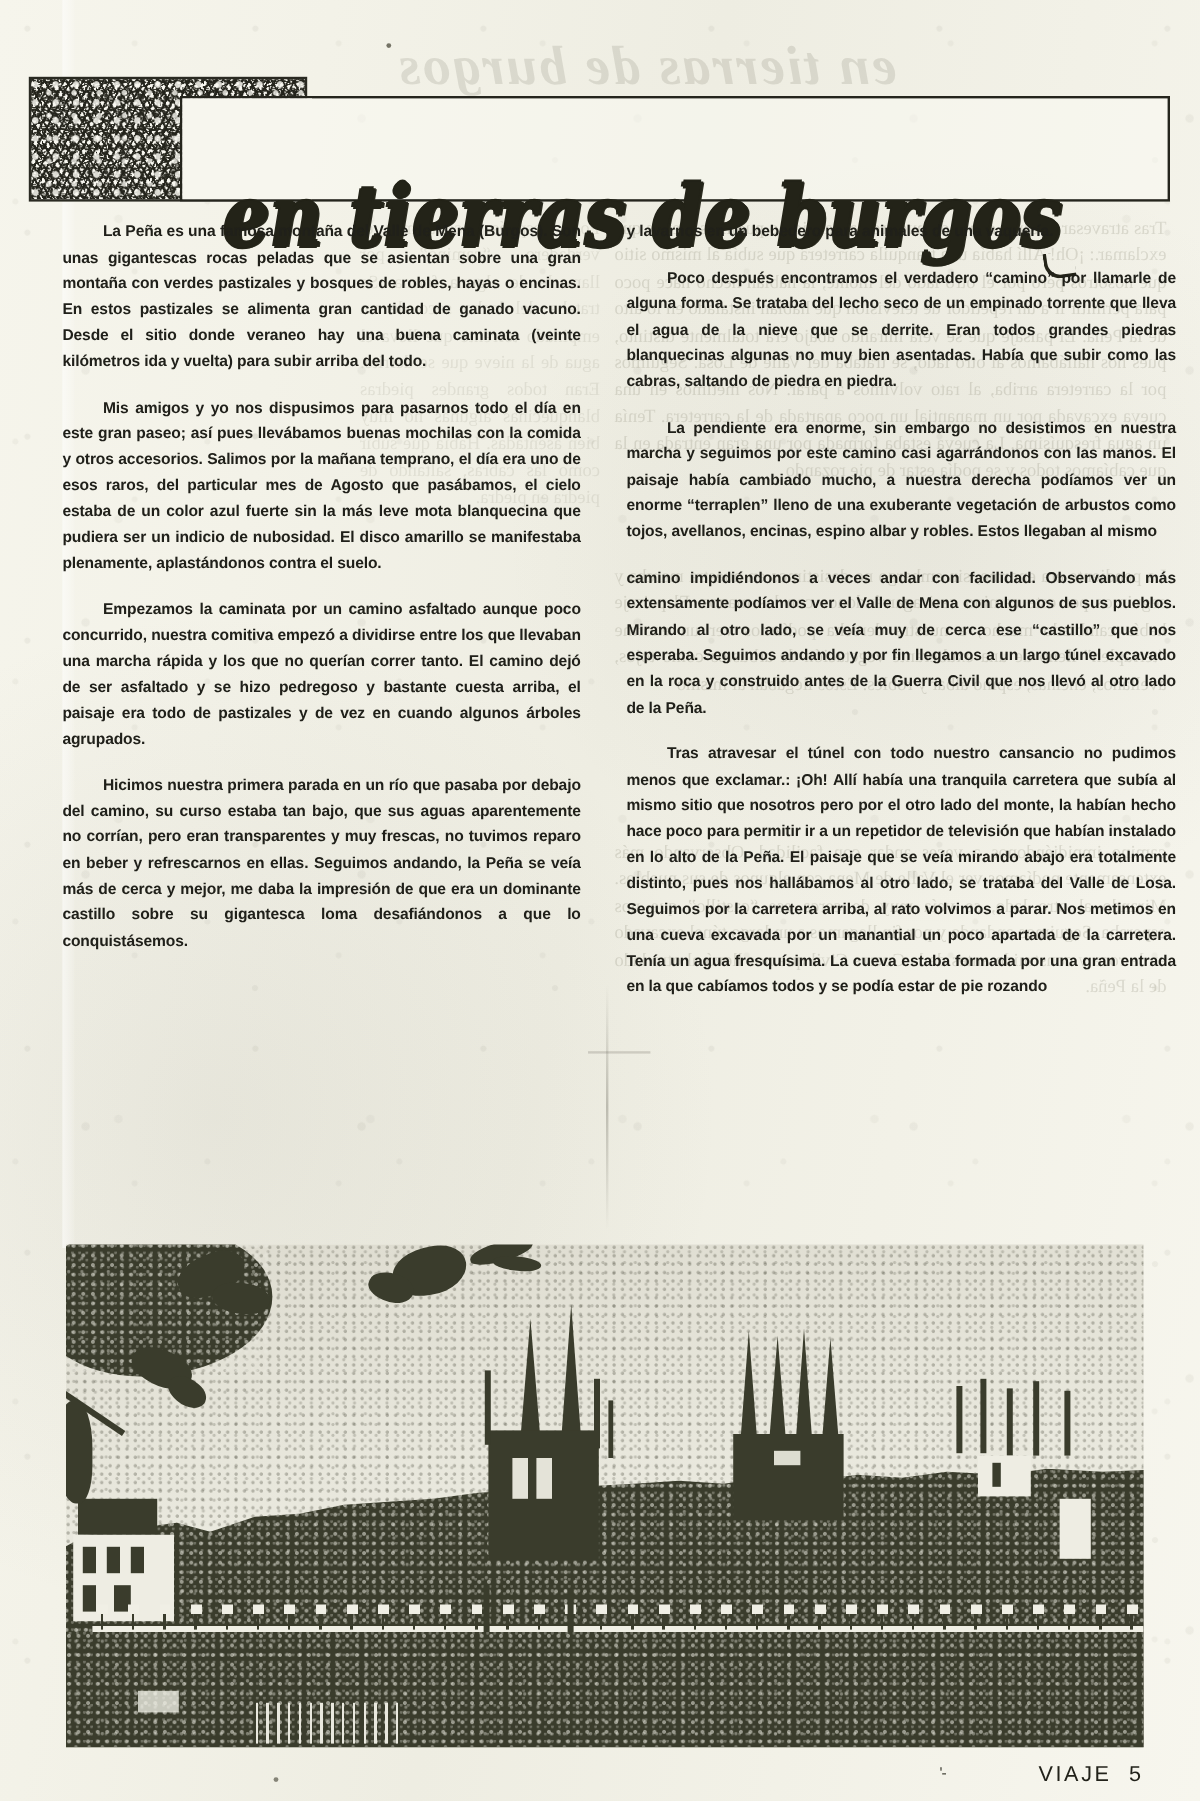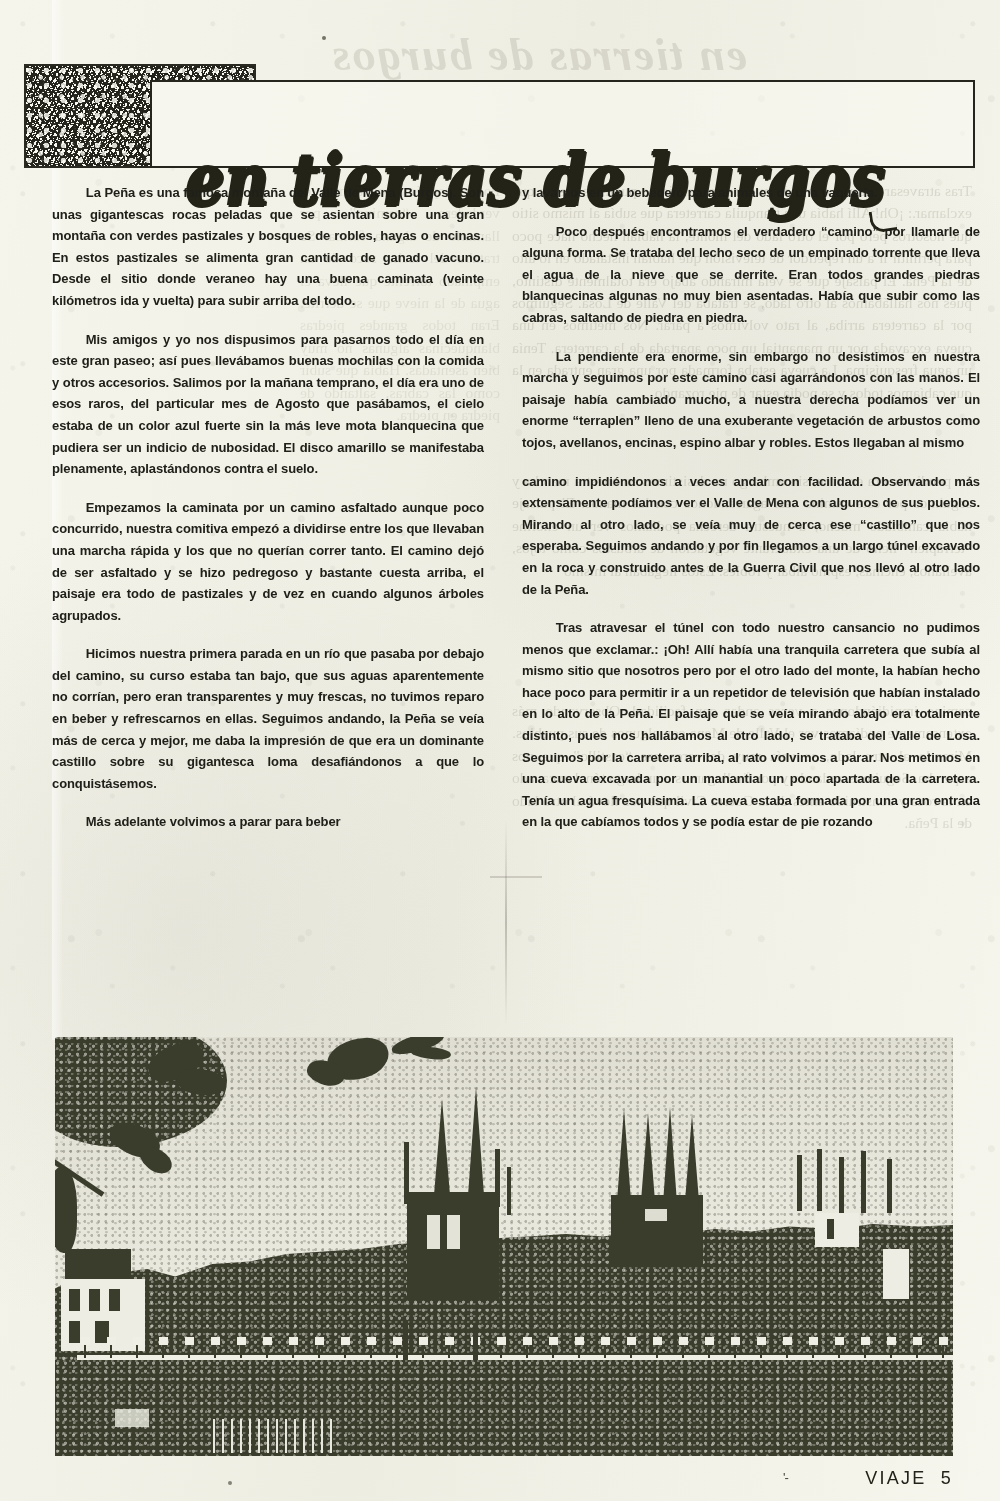--- a/index.html
+++ b/index.html
@@ -385,21 +385,20 @@
     <div class="title-swash"></div>
   </div>
 
   <div id="columns">
 
     <div class="col col-left">
       <p class="body">La Peña es una famosa montaña del Valle de Mena (Burgos). Son unas gigantescas rocas peladas que se asientan sobre una gran montaña con verdes pastizales y bosques de robles, hayas o encinas. En estos pastizales se alimenta gran cantidad de ganado vacuno. Desde el sitio donde veraneo hay una buena caminata (veinte kilómetros ida y vuelta) para subir arriba del todo.</p>
       <p class="body">Mis amigos y yo nos dispusimos para pasarnos todo el día en este gran paseo; así pues llevábamos buenas mochilas con la comida y otros accesorios. Salimos por la mañana temprano, el día era uno de esos raros, del particular mes de Agosto que pasábamos, el cielo estaba de un color azul fuerte sin la más leve mota blanquecina que pudiera ser un indicio de nubosidad. El disco amarillo se manifestaba plenamente, aplastándonos contra el suelo.</p>
       <p class="body">Empezamos la caminata por un camino asfaltado aunque poco concurrido, nuestra comitiva empezó a dividirse entre los que llevaban una marcha rápida y los que no querían correr tanto. El camino dejó de ser asfaltado y se hizo pedregoso y bastante cuesta arriba, el paisaje era todo de pastizales y de vez en cuando algunos árboles agrupados.</p>
       <p class="body">Hicimos nuestra primera parada en un río que pasaba por debajo del camino, su curso estaba tan bajo, que sus aguas aparentemente no corrían, pero eran transparentes y muy frescas, no tuvimos reparo en beber y refrescarnos en ellas. Seguimos andando, la Peña se veía más de cerca y mejor, me daba la impresión de que era un dominante castillo sobre su gigantesca loma desafiándonos a que lo conquistásemos.</p>
-      <p class="body">Más adelante volvimos a parar para beber</p>
     </div>
 
     <div class="col col-right">
       <p class="body cont">y lavarnos en un bebedero para animales de una vaquería.</p>
       <p class="body">Poco después encontramos el verdadero “camino” por llamarle de alguna forma. Se trataba del lecho seco de un empinado torrente que lleva el agua de la nieve que se derrite. Eran todos grandes piedras blanquecinas algunas no muy bien asentadas. Había que subir como las cabras, saltando de piedra en piedra.</p>
       <p class="body">La pendiente era enorme, sin embargo no desistimos en nuestra marcha y seguimos por este camino casi agarrándonos con las manos. El paisaje había cambiado mucho, a nuestra derecha podíamos ver un enorme “terraplen” lleno de una exuberante vegetación de arbustos como tojos, avellanos, encinas, espino albar y robles. Estos llegaban al mismo</p>
       <p class="body cont">camino impidiéndonos a veces andar con facilidad. Observando más extensamente podíamos ver el Valle de Mena con algunos de sus pueblos. Mirando al otro lado, se veía muy de cerca ese “castillo” que nos esperaba. Seguimos andando y por fin llegamos a un largo túnel excavado en la roca y construido antes de la Guerra Civil que nos llevó al otro lado de la Peña.</p>
       <p class="body">Tras atravesar el túnel con todo nuestro cansancio no pudimos menos que exclamar.: ¡Oh! Allí había una tranquila carretera que subía al mismo sitio que nosotros pero por el otro lado del monte, la habían hecho hace poco para permitir ir a un repetidor de televisión que habían instalado en lo alto de la Peña. El paisaje que se veía mirando abajo era totalmente distinto, pues nos hallábamos al otro lado, se trataba del Valle de Losa. Seguimos por la carretera arriba, al rato volvimos a parar. Nos metimos en una cueva excavada por un manantial un poco apartada de la carretera. Tenía un agua fresquísima. La cueva estaba formada por una gran entrada en la que cabíamos todos y se podía estar de pie rozando</p>
     </div>
 

